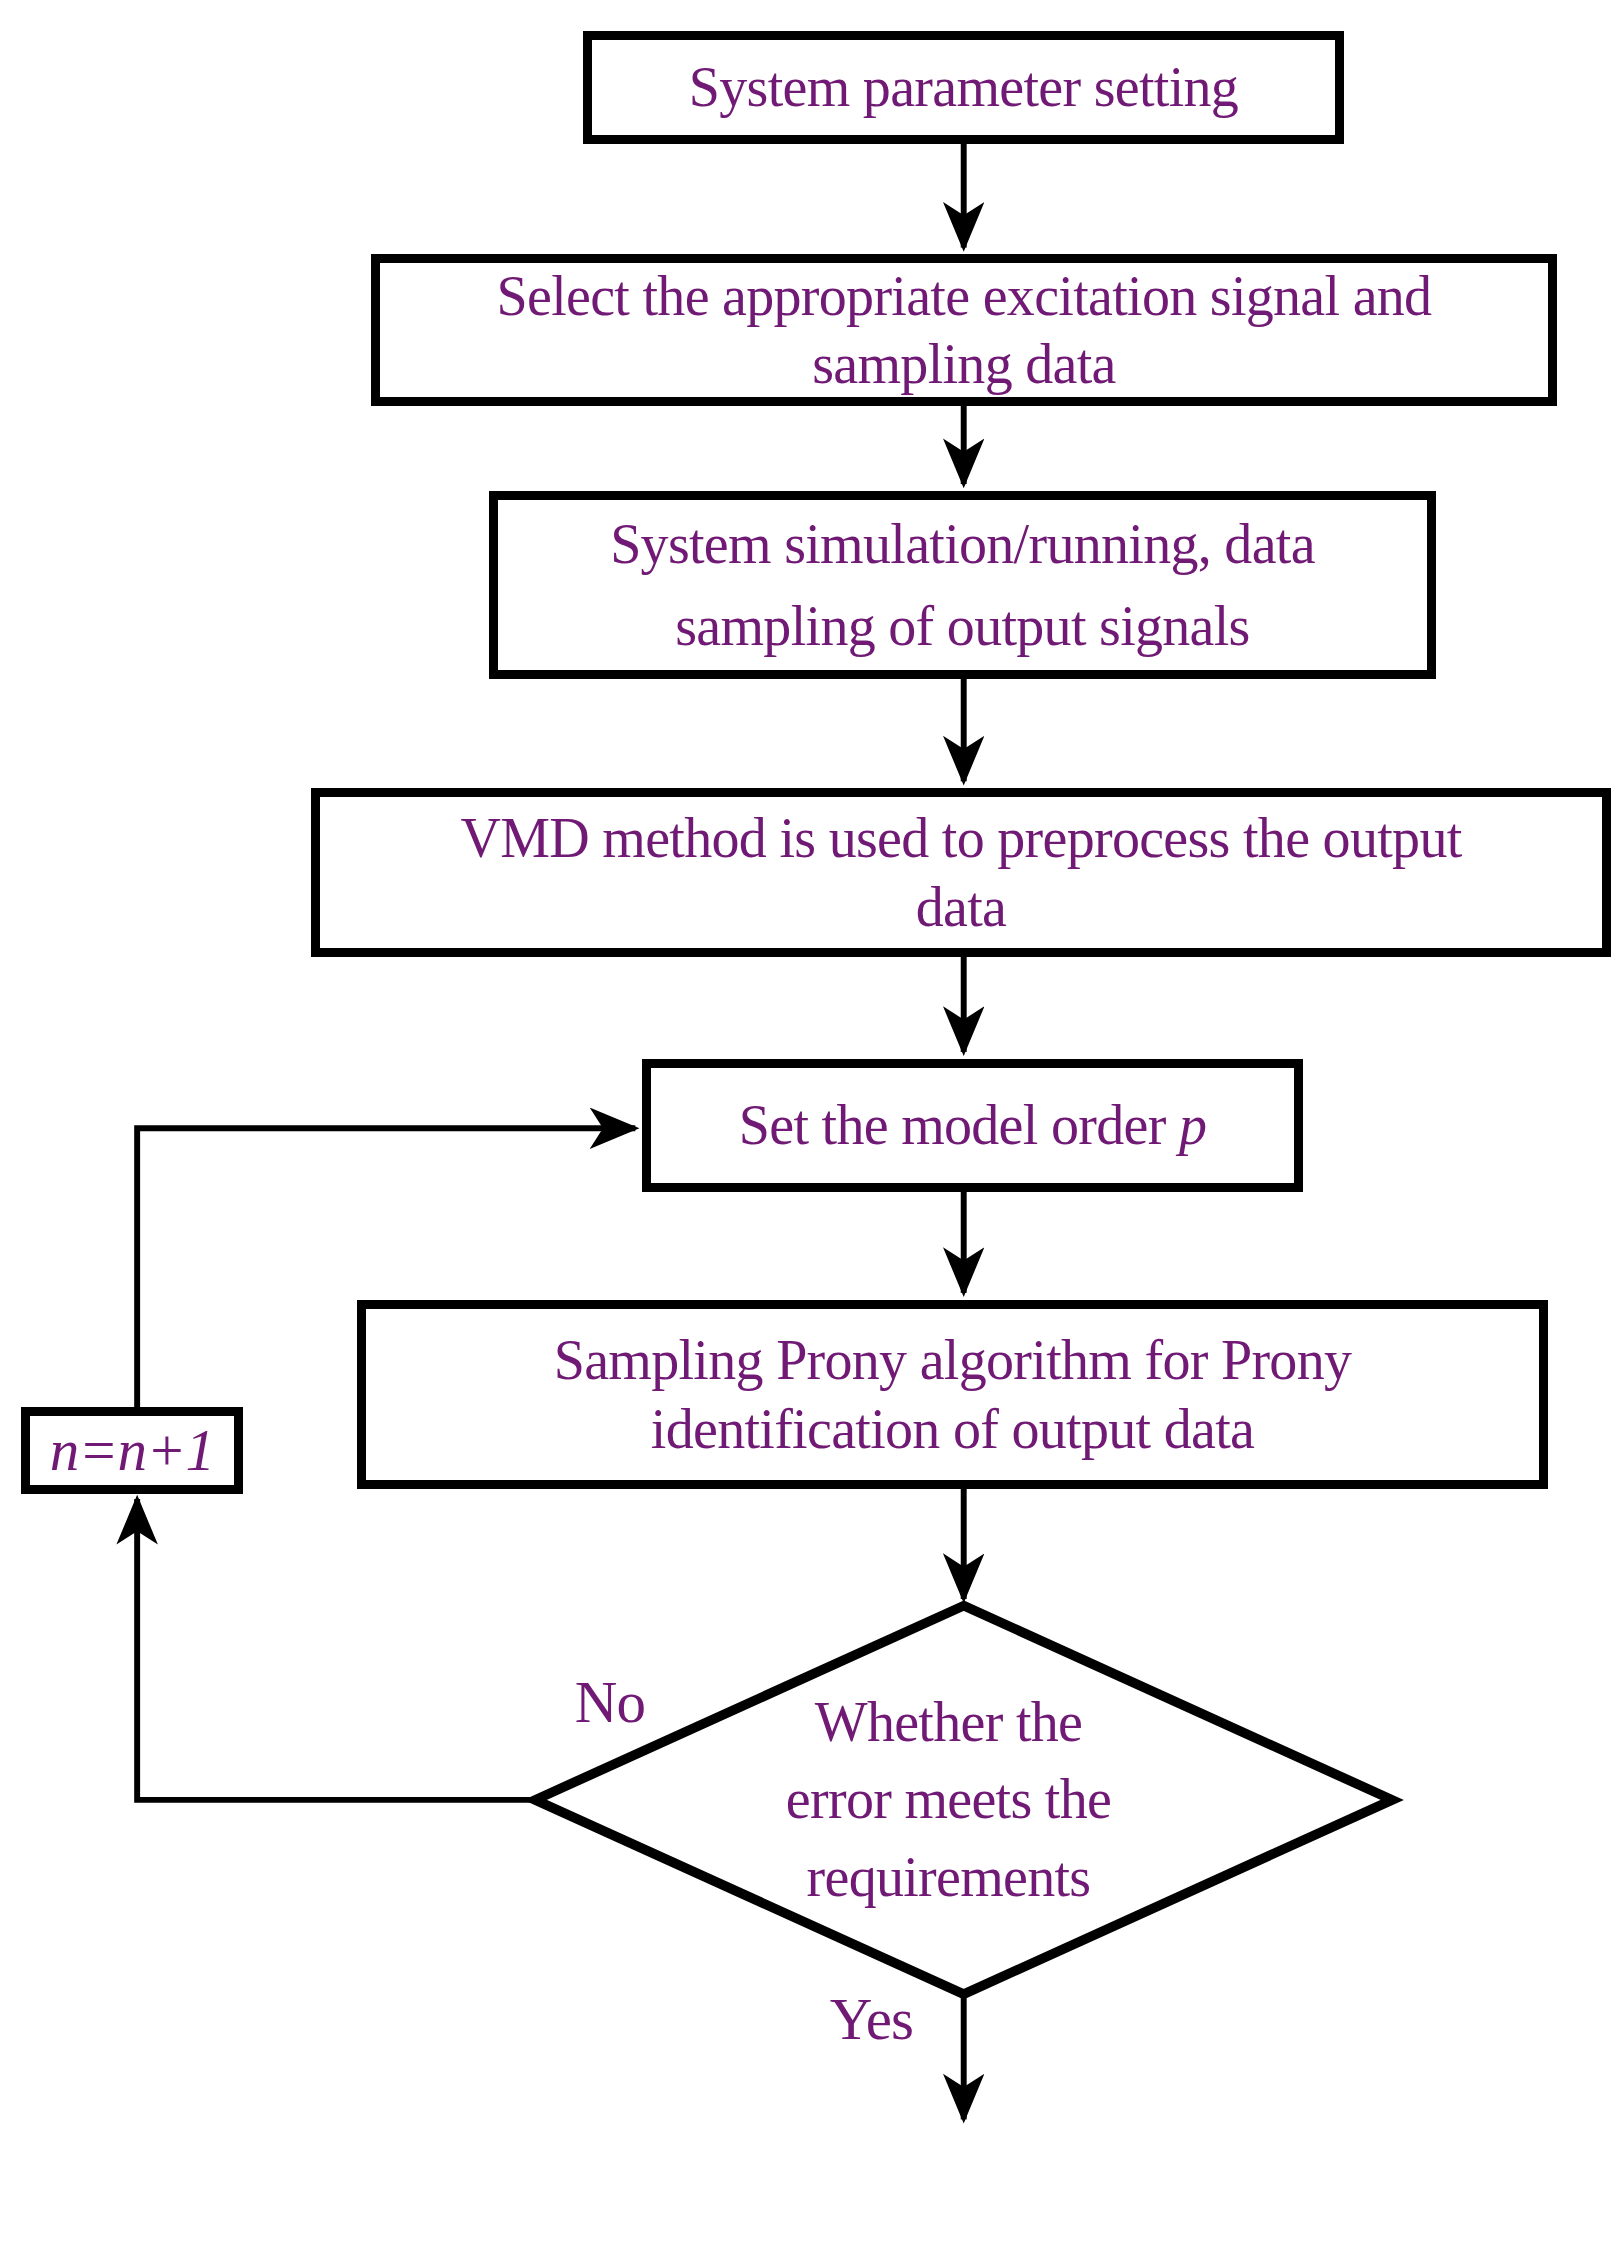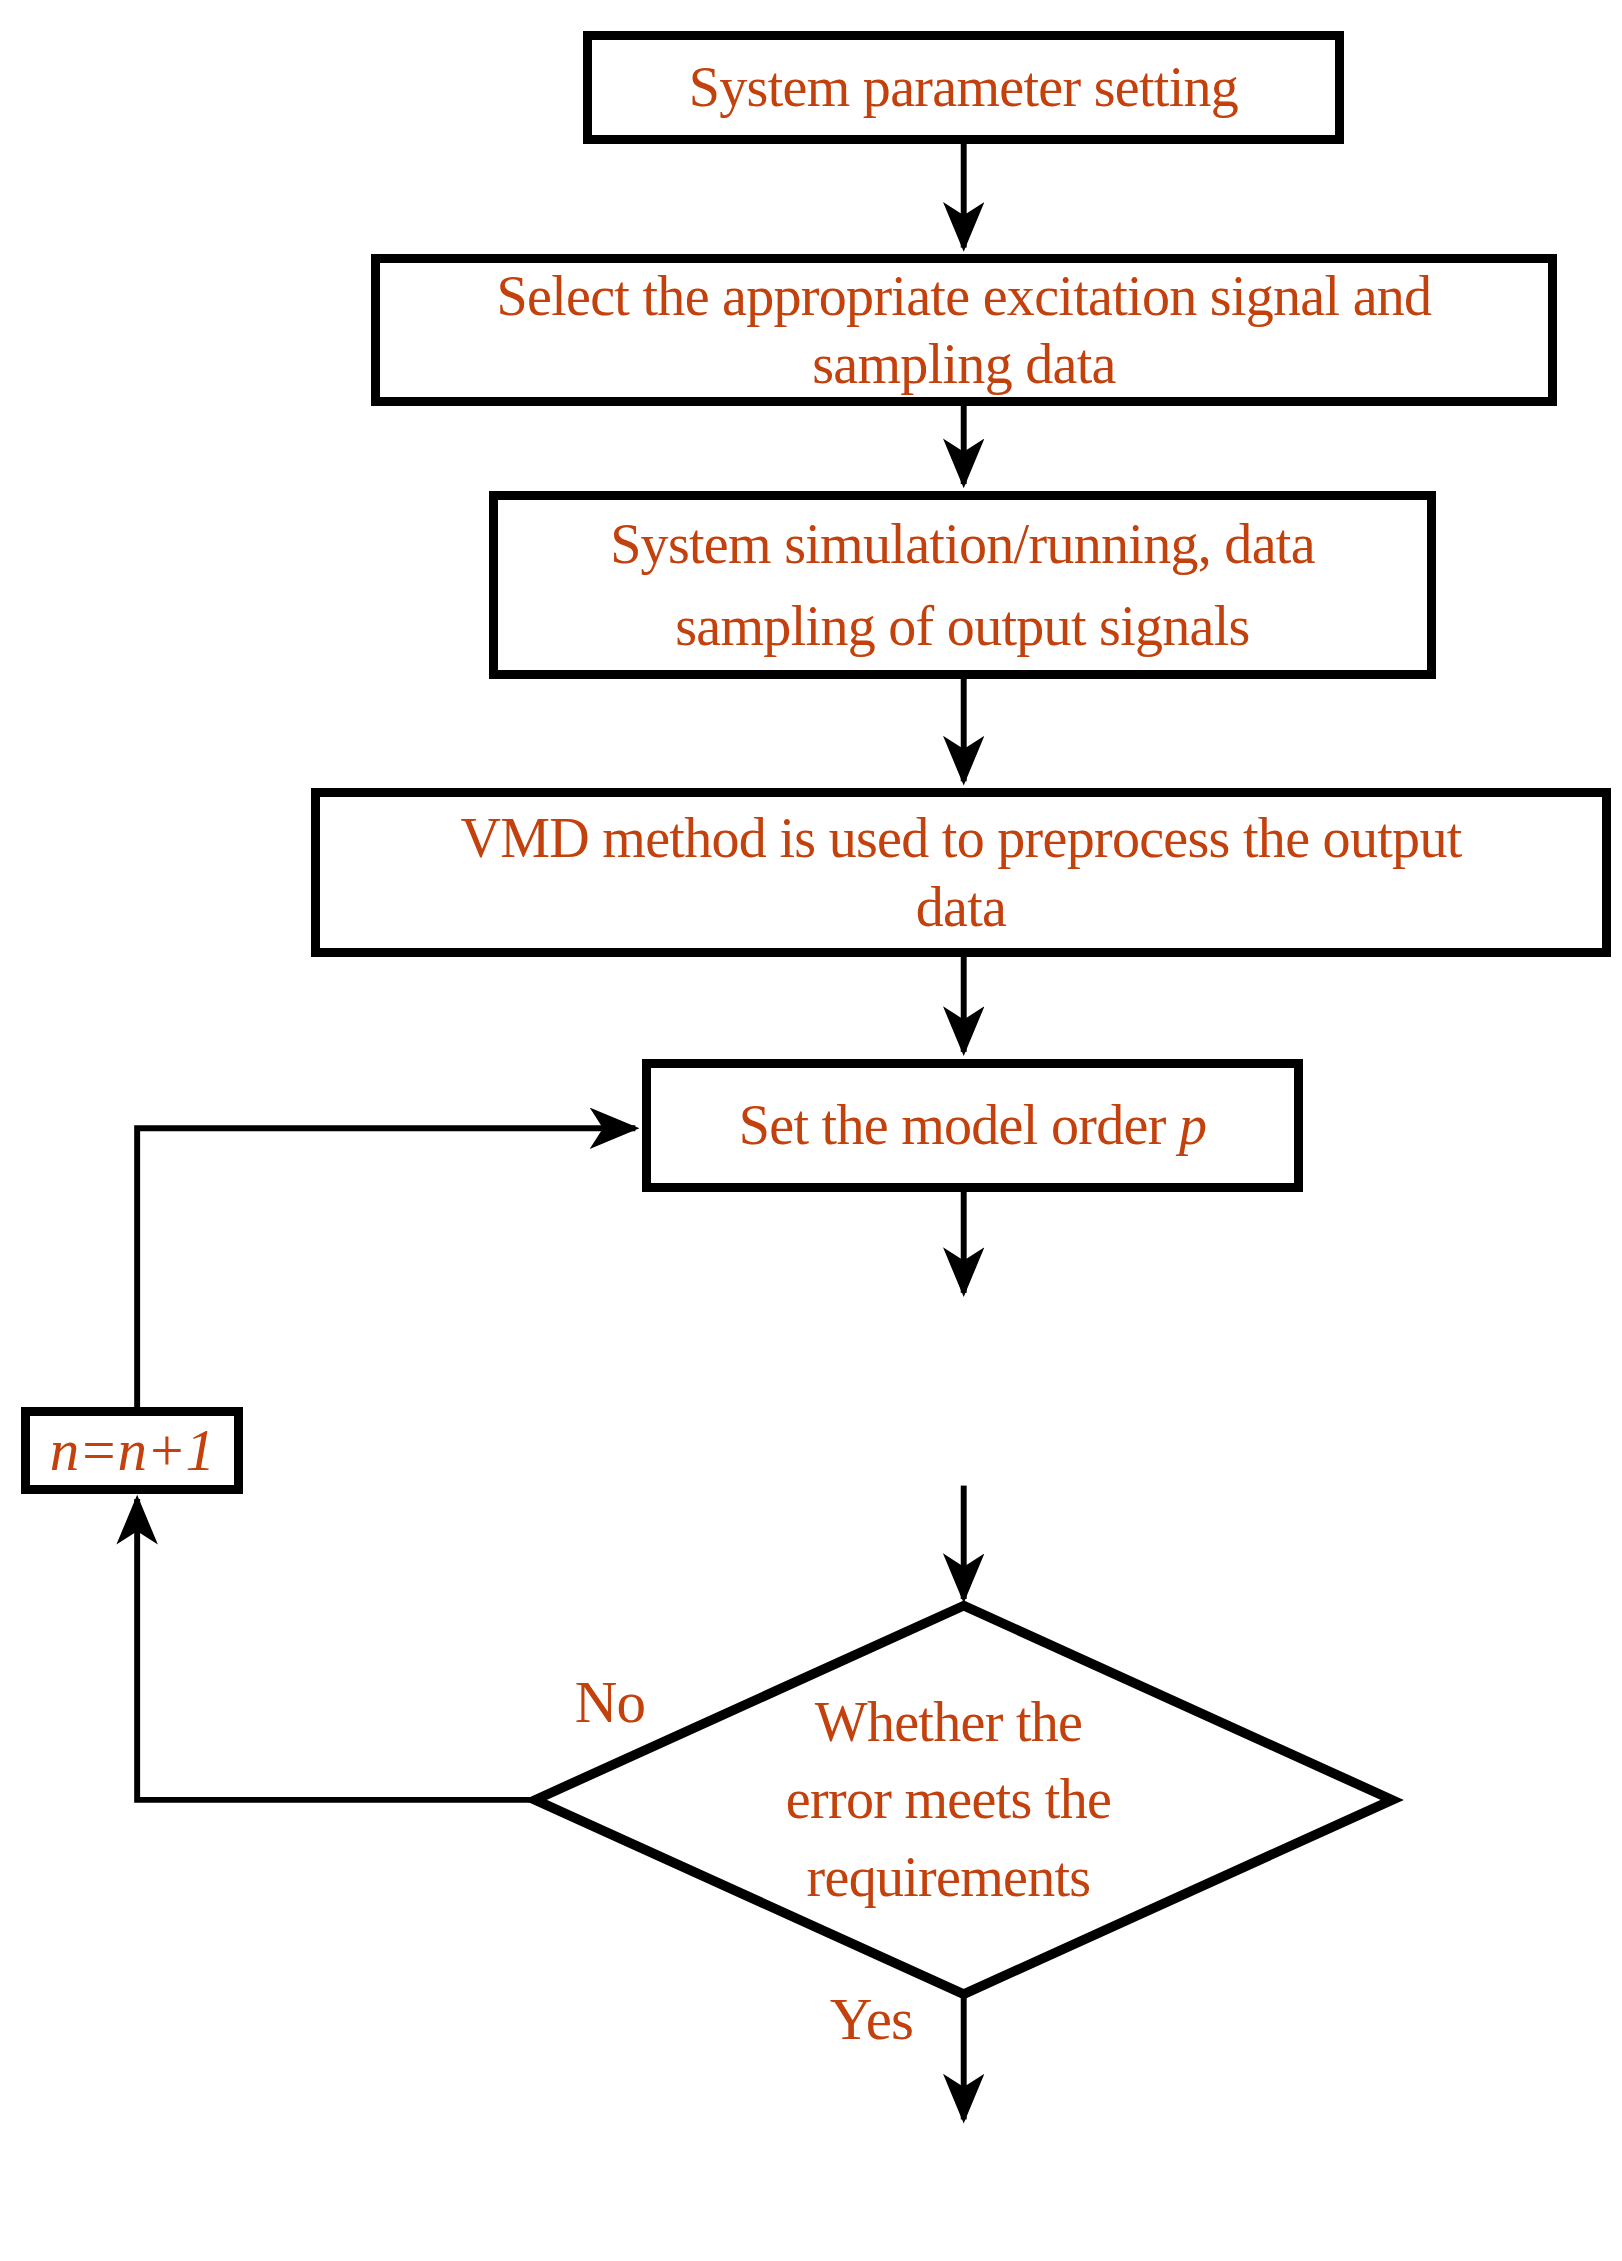--- a/index.html
+++ b/index.html
@@ -1,21 +1,21 @@
 <!DOCTYPE html>
 <html style="font-size:12px"><head>
 <meta charset="utf-8">
 <style>
   html,body{margin:0;padding:0;background:#ffffff;}
   .stage{
     position:relative;
     width:1622px;height:2261px;
     background:#ffffff;
     font-family:"Liberation Serif","DejaVu Serif",serif;
-    color:#c2410c;
+    color:#701a75;
     overflow:hidden;
   }
   .wires{position:absolute;left:0;top:0;width:1622px;height:2261px;}
   .node{
     position:absolute;
     box-sizing:border-box;
     border:9.6px solid #000000;
     background:#ffffff;
     display:flex;flex-direction:column;
     align-items:center;justify-content:center;
@@ -93,20 +93,24 @@
 
   <div class="node n-vmd">
     <span>VMD method is used to preprocess the output</span>
     <span>data</span>
   </div>
 
   <div class="node n-order">
     <span class="inline-row"><span>Set the model order </span><span class="it">p</span></span>
   </div>
 
+  <div class="node n-prony">
+    <span>Sampling Prony algorithm for Prony</span>
+    <span>identification of output data</span>
+  </div>
 
   <div class="node n-increment it">
     <span>n=n+1</span>
   </div>
 
 
   <div class="diamond-text">
     <span>Whether the</span>
     <span>error meets the</span>
     <span>requirements</span>

